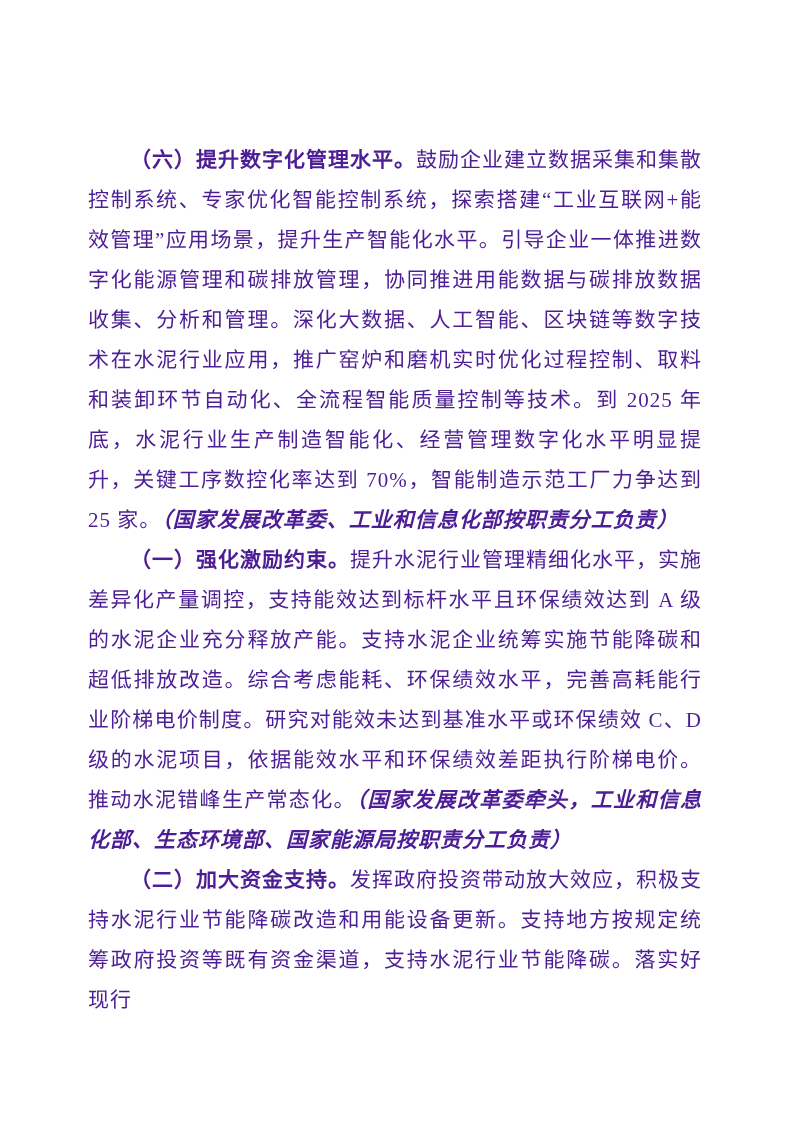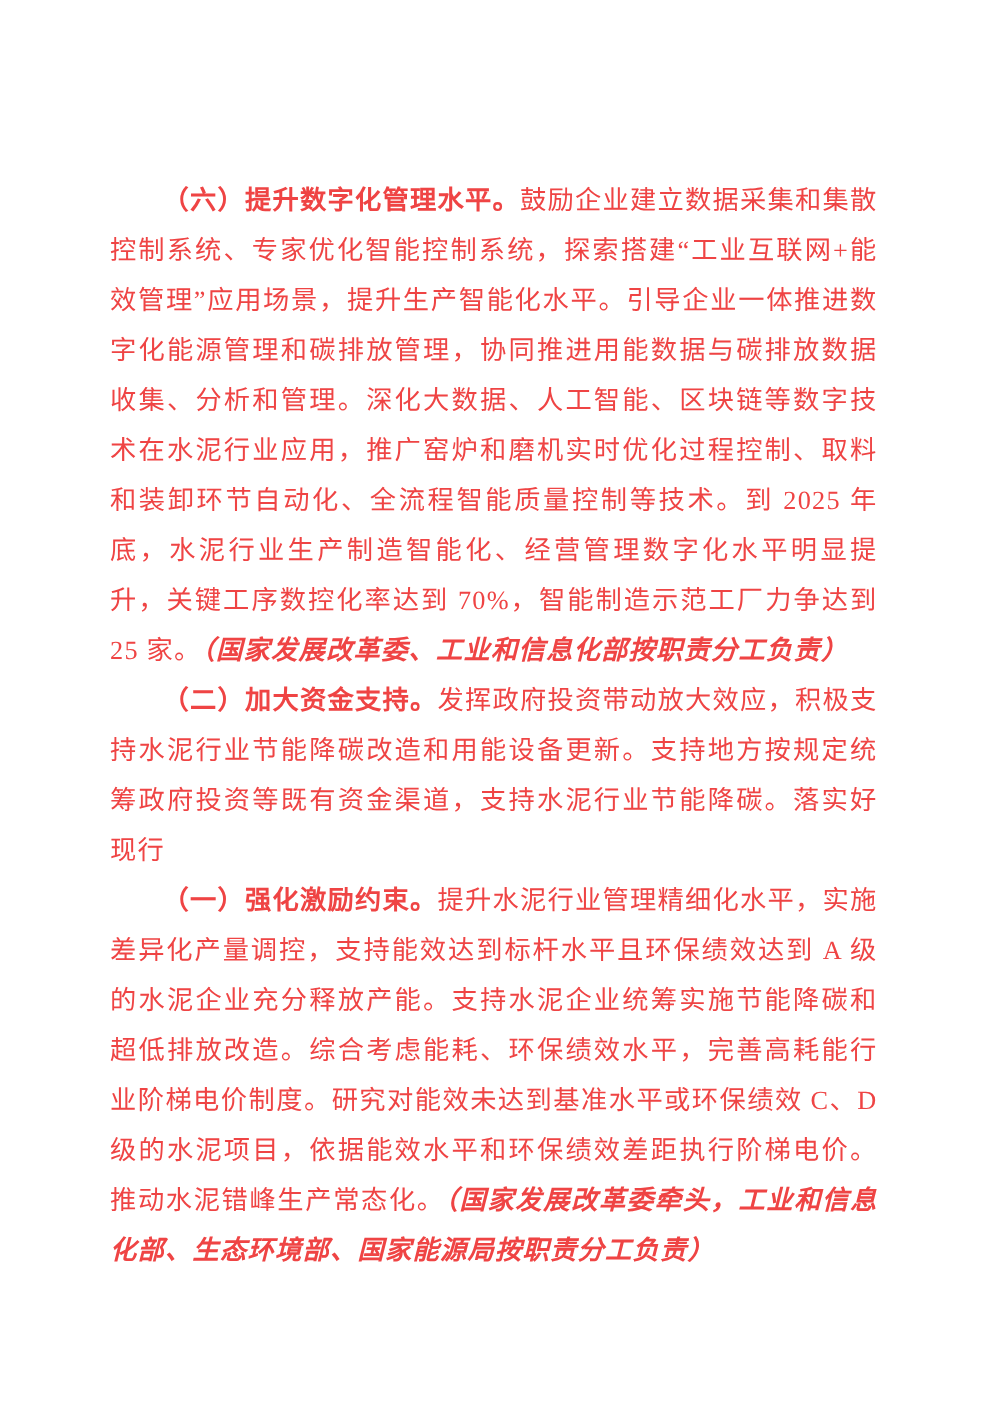--- a/index.html
+++ b/index.html
@@ -18,21 +18,21 @@
     height: 1123px;
     background: #ffffff;
   }
   .doc-content {
     position: absolute;
     left: 88px;
     top: 140px;
     width: 614px;
     font-size: 21px;
     line-height: 40px;
-    color: #ef4444;
+    color: #4c1d95;
     letter-spacing: 1px;
   }
   .para {
     text-align: justify;
     text-justify: inter-ideograph;
     text-indent: 2em;
   }
   .lead-bold {
     font-weight: bold;
   }
@@ -51,18 +51,18 @@
 </style>
 </head>
 <body>
 
 <div class="doc-page">
   <div class="doc-content">
 
     <p class="para"><span class="lead-bold">（六）提升数字化管理水平。</span><span>鼓励企业建立数据采集和集散控制系统、专家优化智能控制系统，探索搭建“工业互联网+能效管理”应用场景，提升生产智能化水平。引导企业一体推进数字化能源管理和碳排放管理，协同推进用能数据与碳排放数据收集、分析和管理。深化大数据、人工智能、区块链等数字技术在水泥行业应用，推广窑炉和磨机实时优化过程控制、取料和装卸环节自动化、全流程智能质量控制等技术。到 2025 年底，水泥行业生产制造智能化、经营管理数字化水平明显提升，关键工序数控化率达到 70%，智能制造示范工厂力争达到 25 家。</span><span class="kaiti">（国家发展改革委、工业和信息化部按职责分工负责）</span></p>
 
 
+    <p class="para"><span class="lead-bold">（一）强化激励约束。</span><span>提升水泥行业管理精细化水平，实施差异化产量调控，支持能效达到标杆水平且环保绩效达到 A 级的水泥企业充分释放产能。支持水泥企业统筹实施节能降碳和超低排放改造。综合考虑能耗、环保绩效水平，完善高耗能行业阶梯电价制度。研究对能效未达到基准水平或环保绩效 C、D 级的水泥项目，依据能效水平和环保绩效差距执行阶梯电价。推动水泥错峰生产常态化。</span><span class="kaiti">（国家发展改革委牵头，工业和信息化部、生态环境部、国家能源局按职责分工负责）</span></p>
+
     <p class="para"><span class="lead-bold">（二）加大资金支持。</span><span>发挥政府投资带动放大效应，积极支持水泥行业节能降碳改造和用能设备更新。支持地方按规定统筹政府投资等既有资金渠道，支持水泥行业节能降碳。落实好现行</span></p>
-
-    <p class="para"><span class="lead-bold">（一）强化激励约束。</span><span>提升水泥行业管理精细化水平，实施差异化产量调控，支持能效达到标杆水平且环保绩效达到 A 级的水泥企业充分释放产能。支持水泥企业统筹实施节能降碳和超低排放改造。综合考虑能耗、环保绩效水平，完善高耗能行业阶梯电价制度。研究对能效未达到基准水平或环保绩效 C、D 级的水泥项目，依据能效水平和环保绩效差距执行阶梯电价。推动水泥错峰生产常态化。</span><span class="kaiti">（国家发展改革委牵头，工业和信息化部、生态环境部、国家能源局按职责分工负责）</span></p>
 
   </div>
 </div>
 
 </body></html>

